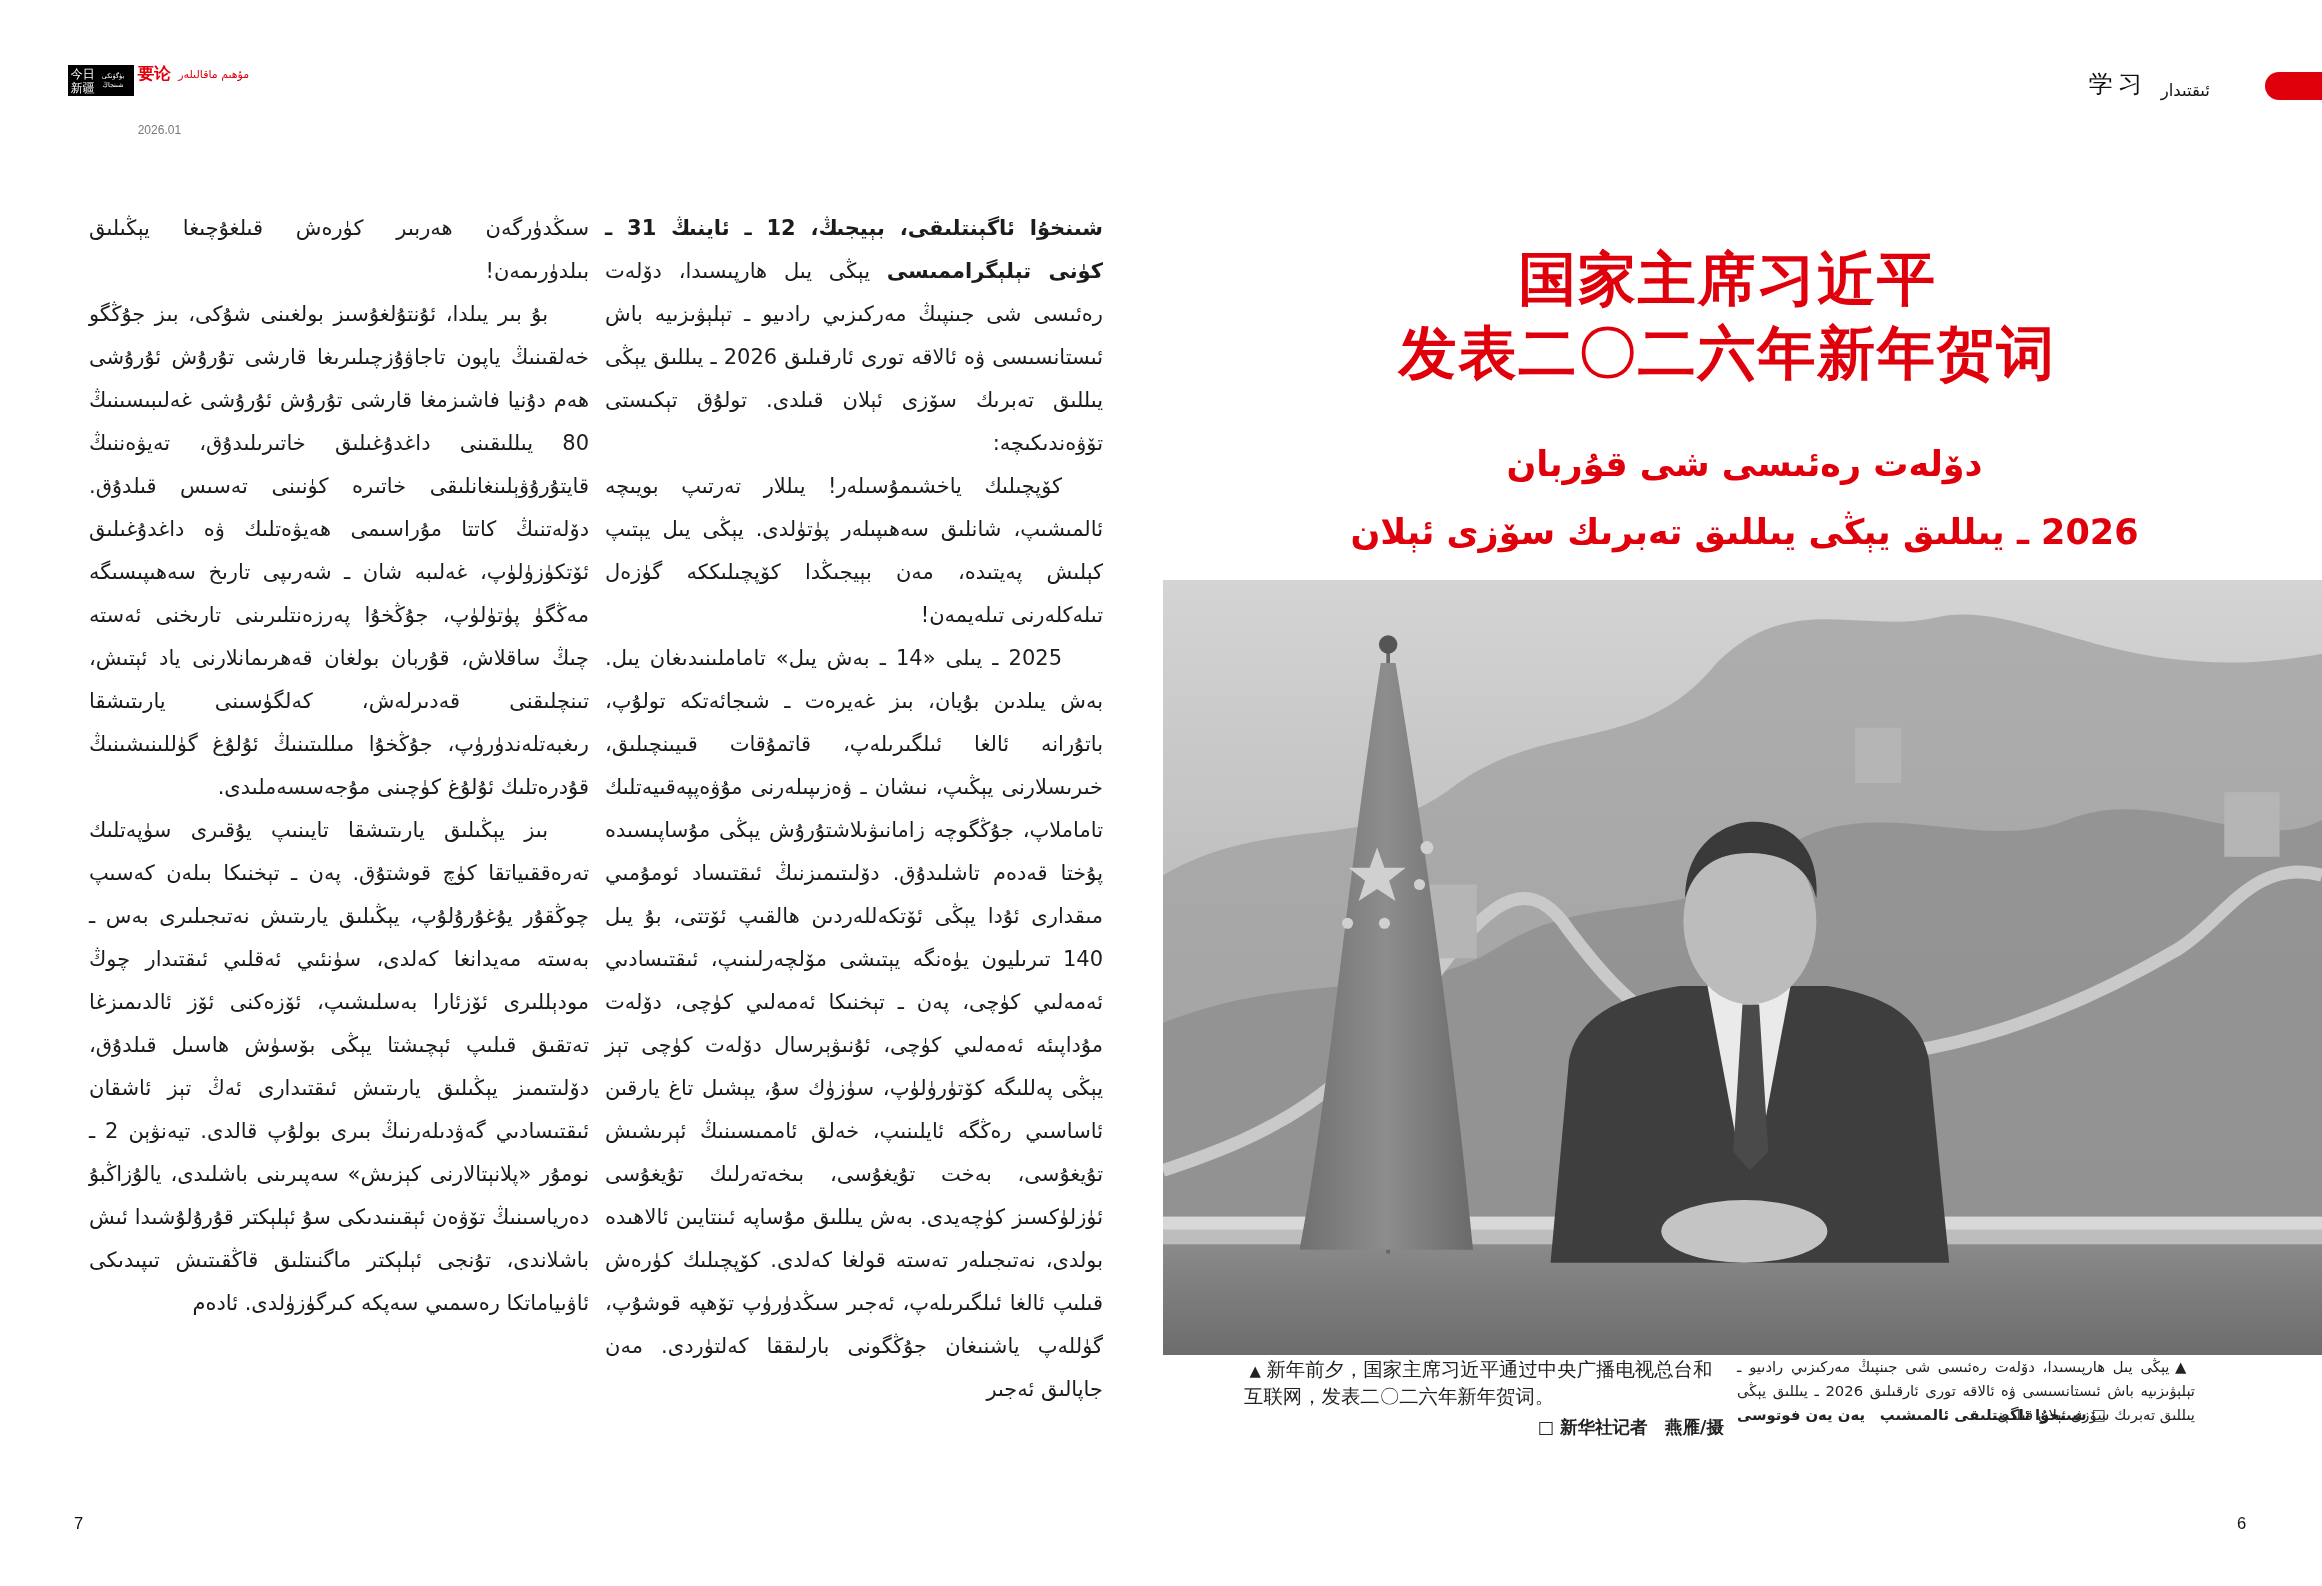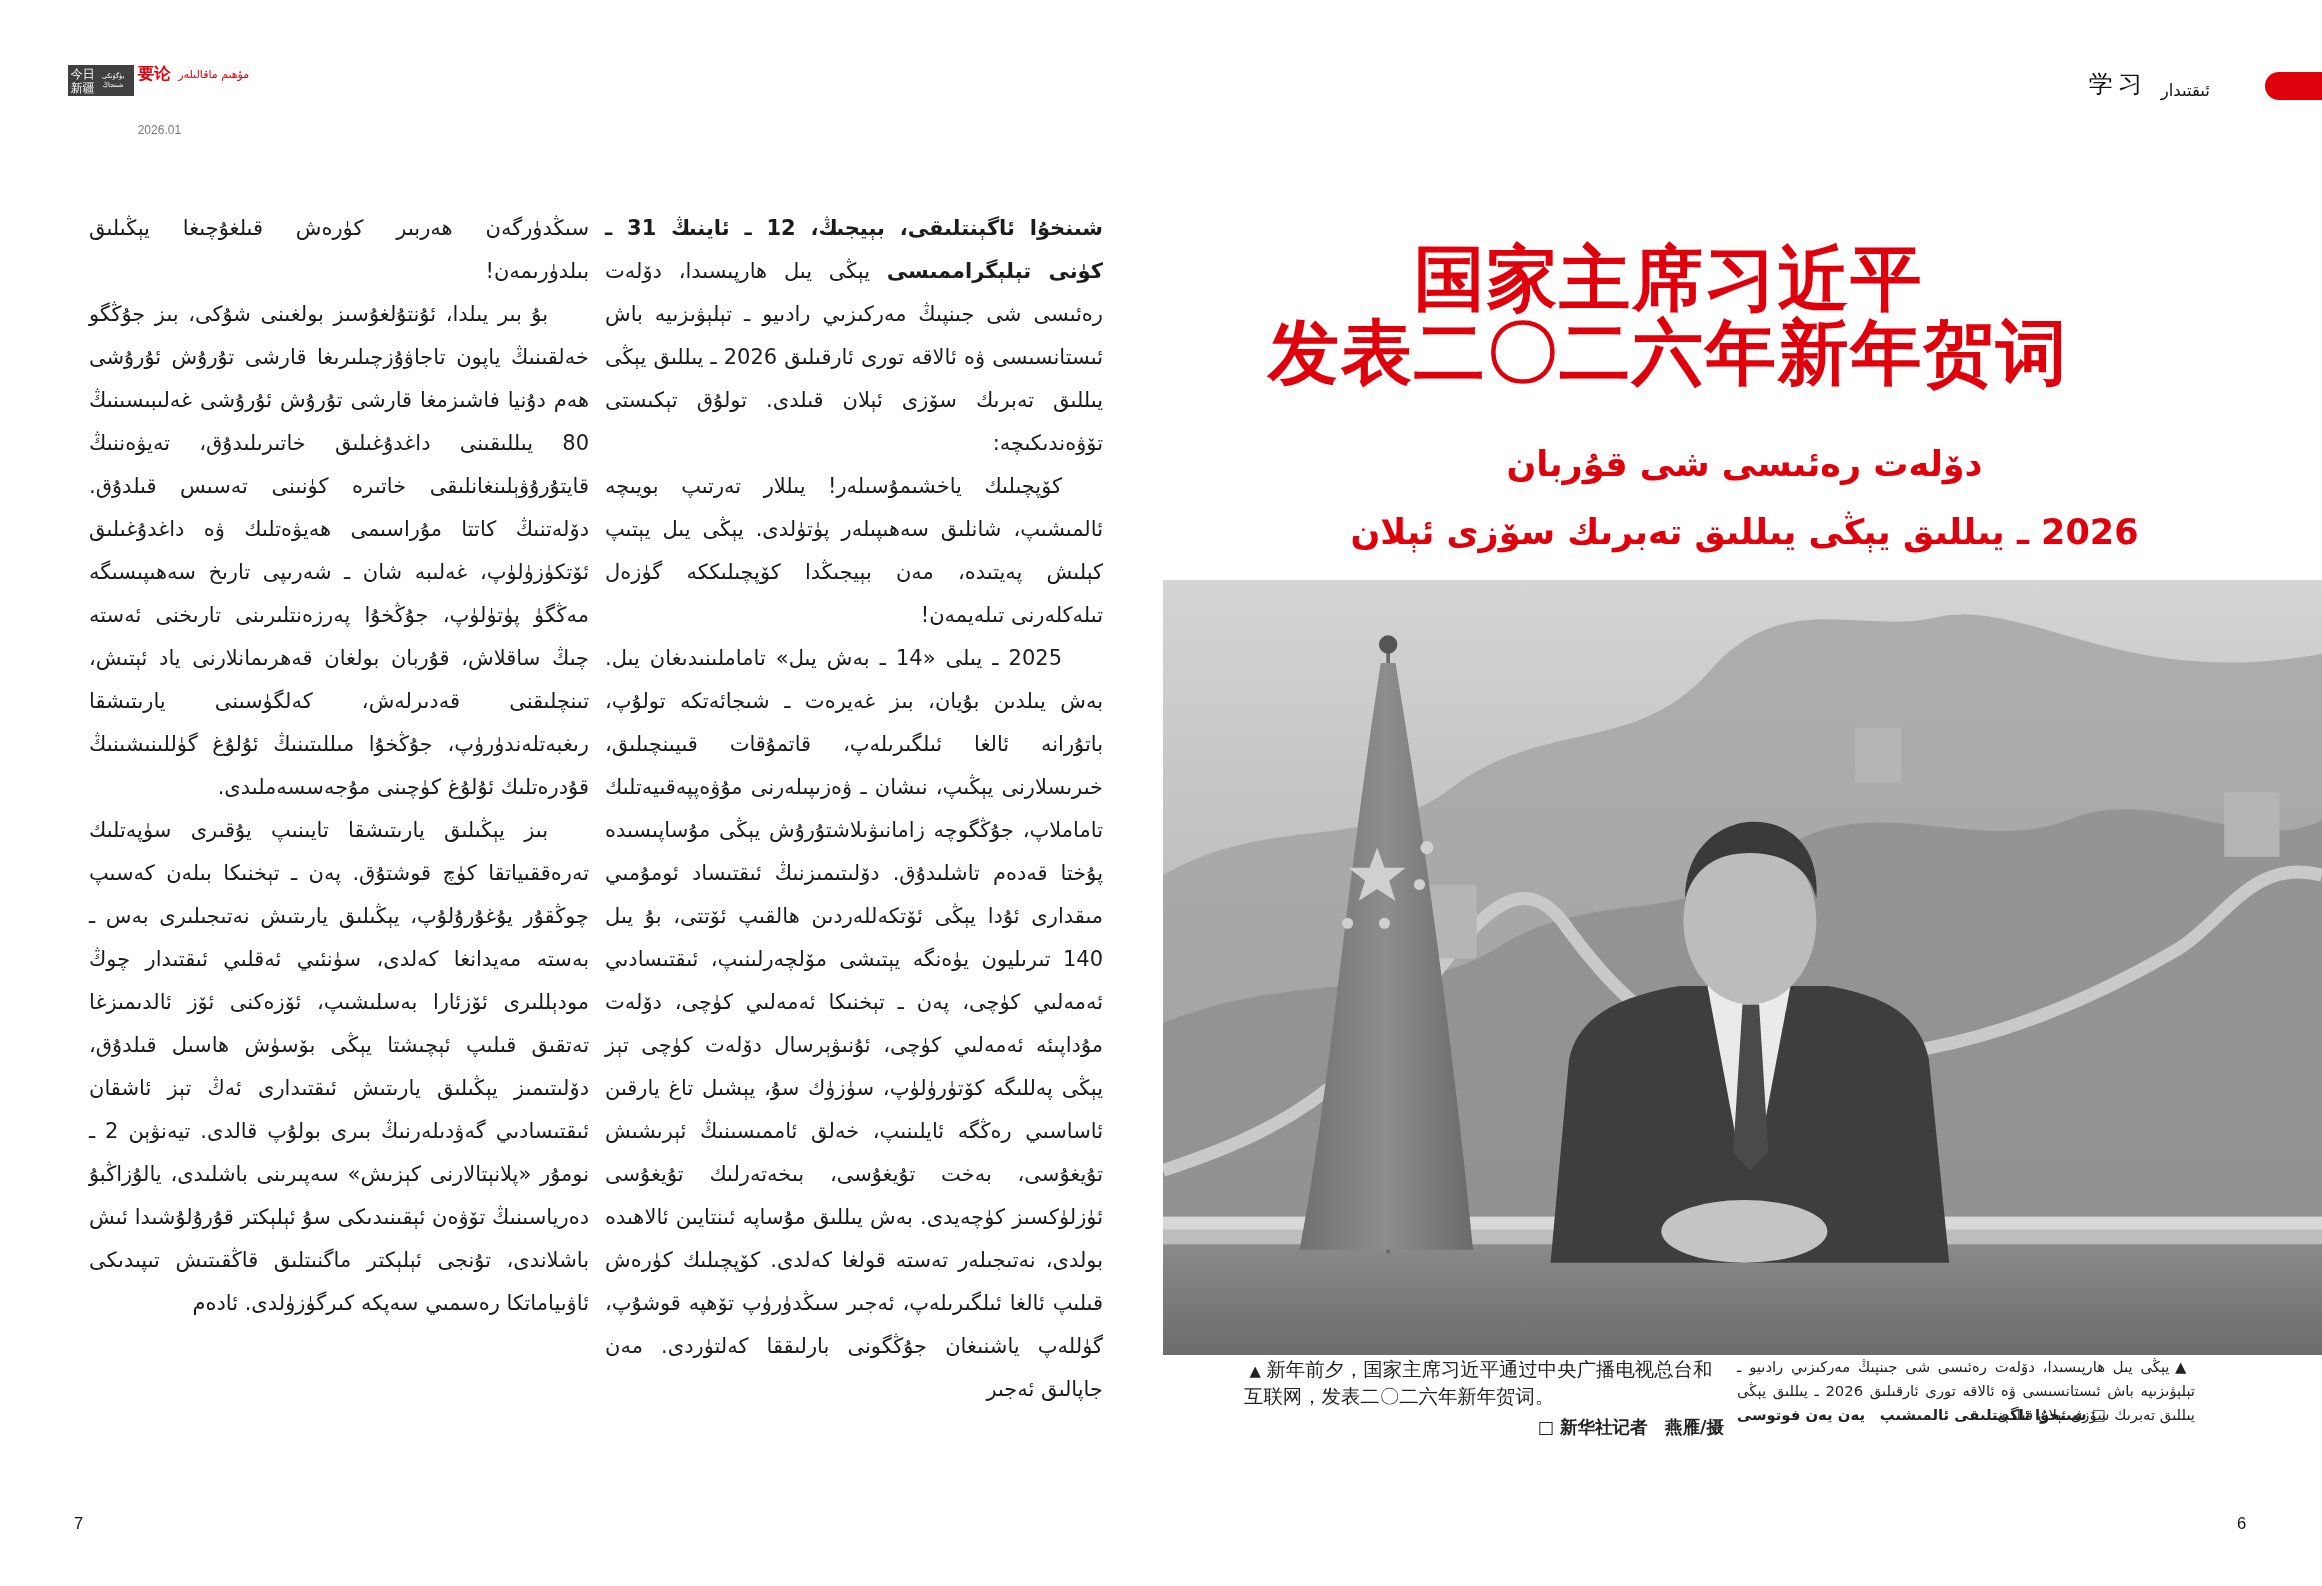--- a/index.html
+++ b/index.html
@@ -1,21 +1,21 @@
 <!DOCTYPE html>
 <html style="font-size:14.8px"><head>
 <meta charset="utf-8">
 <style>
   html, body { margin:0; padding:0; }
   body { width:2322px; height:1587px; background:#ffffff; position:relative; overflow:hidden;
          font-family:"DejaVu Sans", sans-serif; color:#1a1a1a; }
 
   
   .hdr-left { position:absolute; left:68px; top:65px; height:33px; display:flex; align-items:flex-start; }
-  .logo-box { width:66px; height:31px; background:#404040; color:#fff; display:flex; align-items:center; padding:0 2.8px; box-sizing:border-box; }
+  .logo-box { width:66px; height:31px; background:#000000; color:#fff; display:flex; align-items:center; padding:0 2.8px; box-sizing:border-box; }
   .logo-cn { font-family:"DejaVu Serif", serif; font-size:12px; line-height:14px; width:24px; }
   .logo-ug { font-size:6.5px; line-height:9px; text-align:center; flex:1; direction:rtl; }
   .hdr-mid { margin-left:3.7px; display:flex; flex-direction:column;gap:40px; }
   .hdr-row { display:flex; align-items:center; gap:7.4px; }
   .hdr-yaolun { color:#e0000c; font-weight:bold; font-size:16.6px; line-height:18.5px; font-family:"DejaVu Sans", sans-serif; }
   .hdr-ug { color:#e0000c; font-size:11px; direction:rtl; }
   .hdr-date { color:#777; font-size:12px; line-height:13px; font-family:"Liberation Sans", sans-serif; }
 
   
   .hdr-right { position:absolute; right:0; top:68px; display:flex; align-items:flex-end; }
@@ -26,22 +26,22 @@
   
   .col { position:absolute; direction:rtl; text-align:justify; text-align-last:right;
          font-family:"DejaVu Sans", sans-serif; font-size:21px; line-height:43px; color:#1c1c1c; }
   .col p { margin:0; }
   .col .indent { text-indent:41px; }
   .col .bold { font-weight:bold; }
   .col-left { left:89px; top:207px; width:500px; }
   .col-mid  { left:605px; top:207px; width:498px; }
 
   
-  .title-cn { position:absolute; left:1253px; width:831px; text-align:center; color:#e0000c;
-              font-weight:bold; font-family:"DejaVu Sans", sans-serif; font-size:71px; line-height:74px; top:242px; letter-spacing:1.8px; }
+  .title-cn { position:absolute; left:1312px; width:831px; text-align:center; color:#e0000c;
+              font-weight:bold; font-family:"DejaVu Sans", sans-serif; font-size:58px; line-height:74px; top:242px; letter-spacing:1.8px; }
   .title-ug { position:absolute; left:1329px; width:831px; text-align:center; color:#e0000c; direction:rtl;
               font-weight:bold; font-family:"DejaVu Sans", sans-serif; font-size:35px; line-height:68px; top:430px; }
 
   
   .photo { position:absolute; left:1163px; top:580px; width:1159px; height:775px; overflow:hidden; background:#bdbdbd; }
   .photo svg { display:block; width:100%; height:100%; }
 
   
   .cap-cn { position:absolute; left:1244px; top:1357px; width:480px; font-size:19.4px; line-height:26px; color:#222;
             font-family:"DejaVu Sans", sans-serif; }

